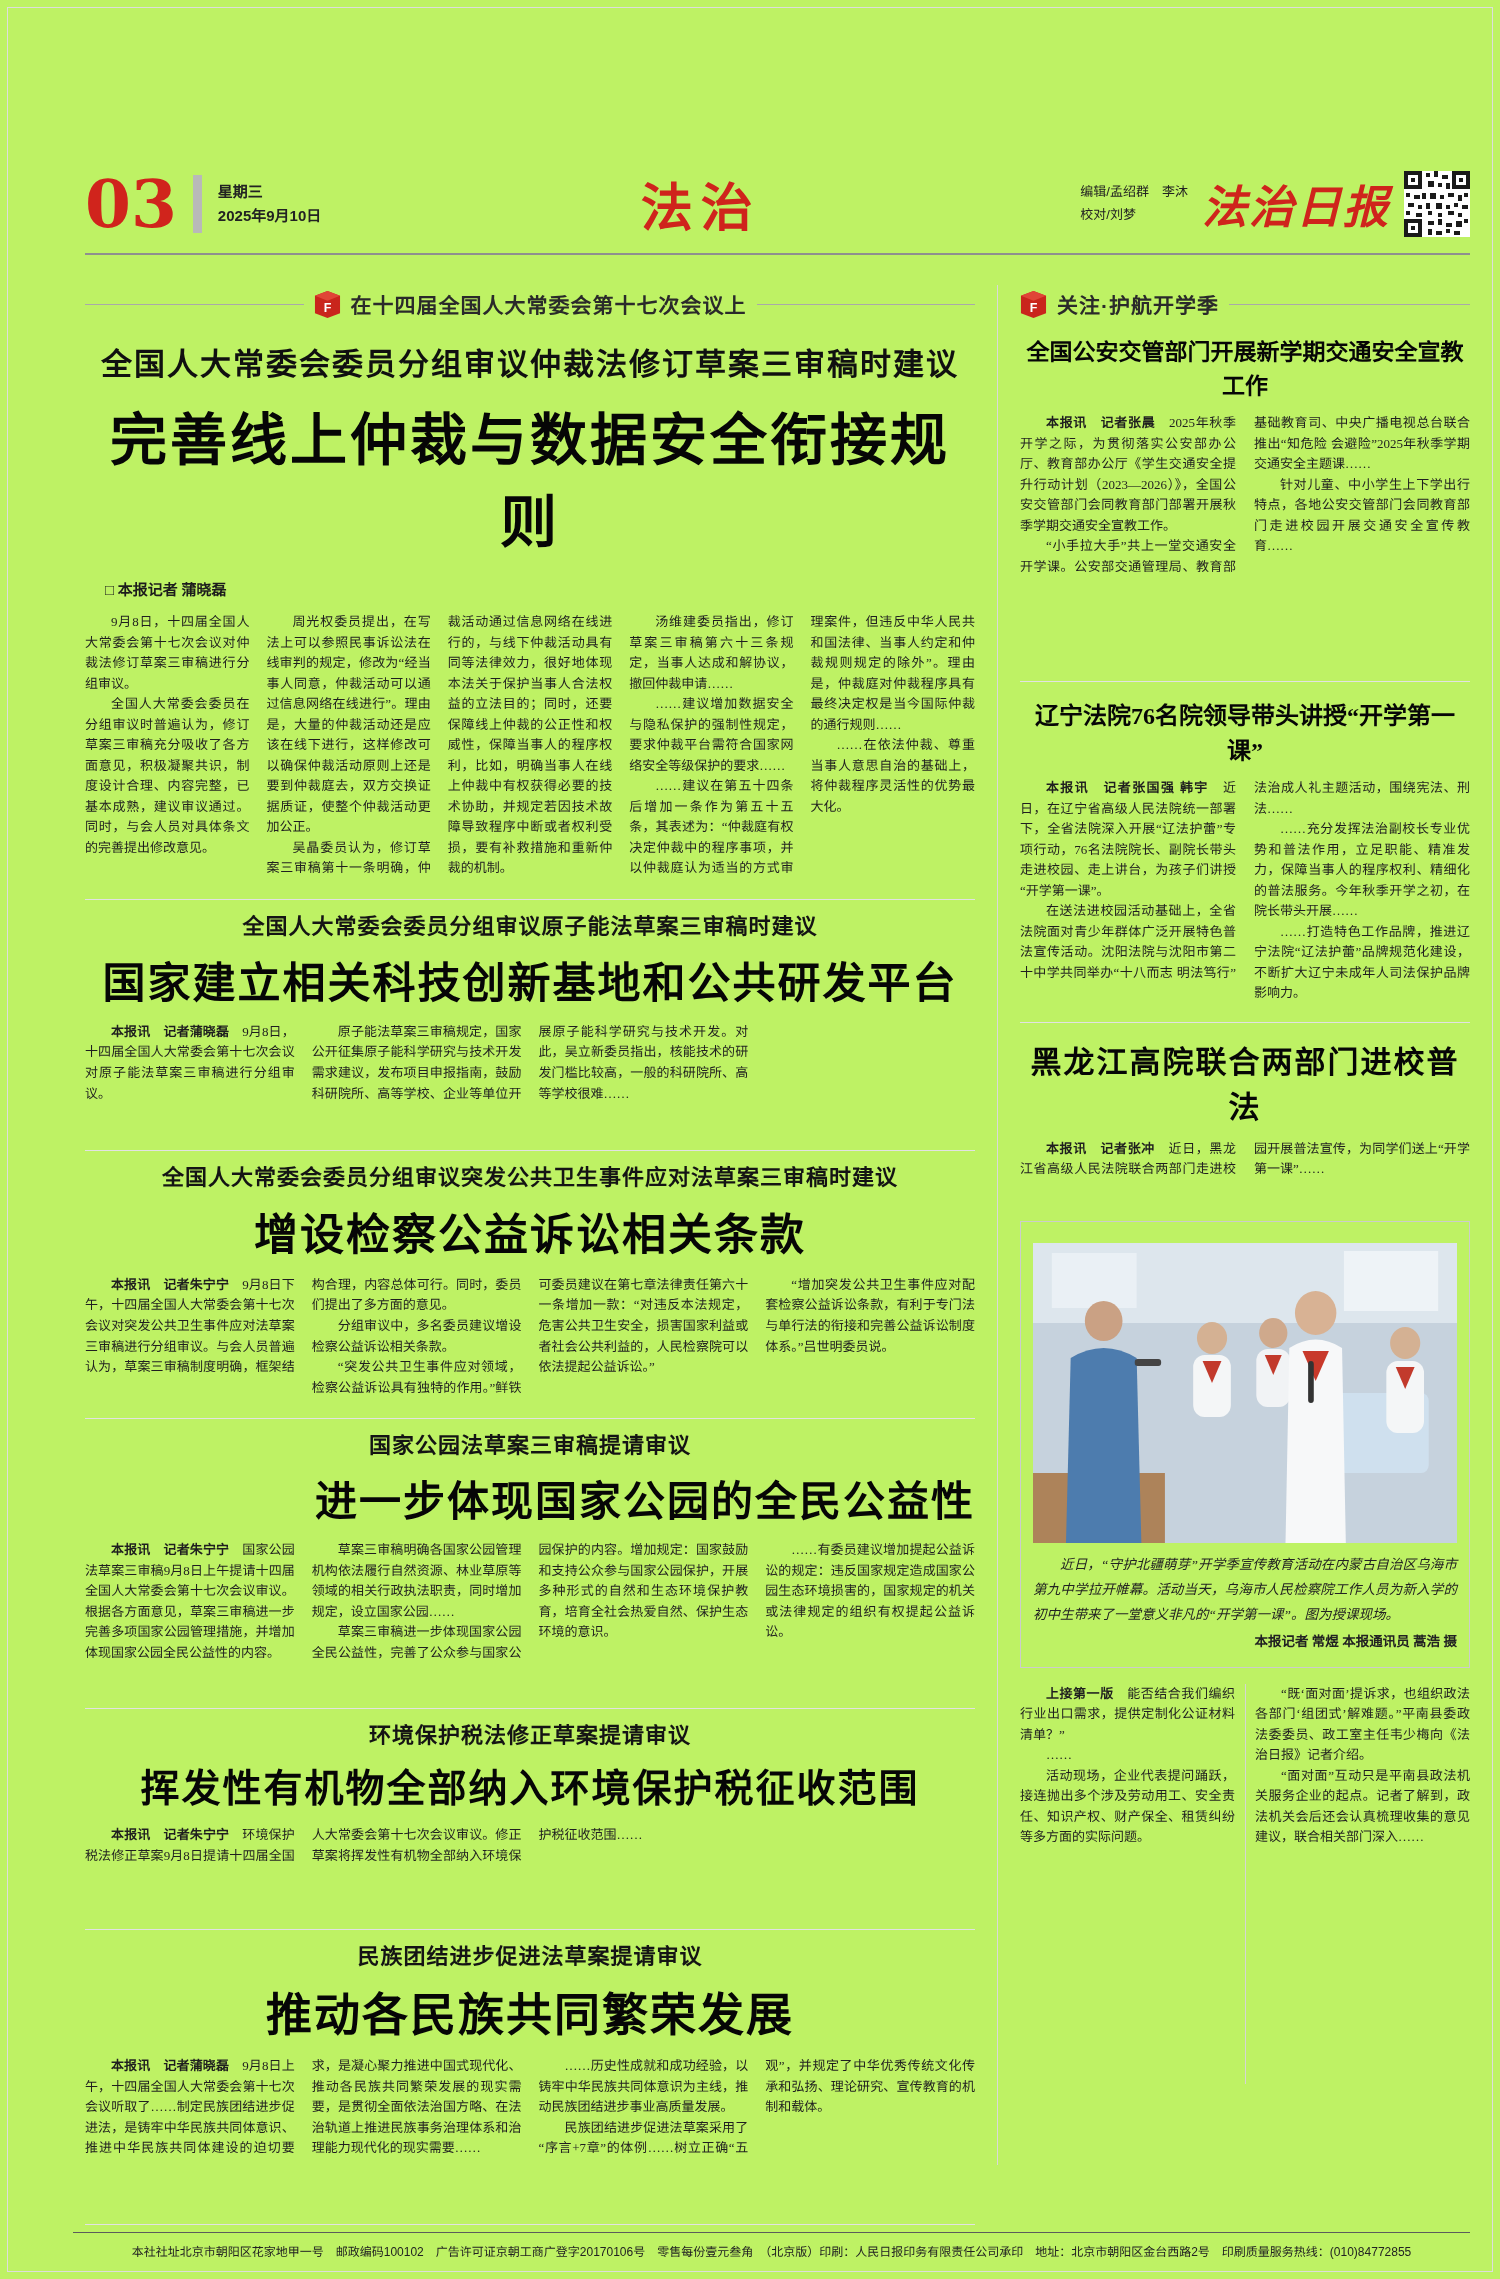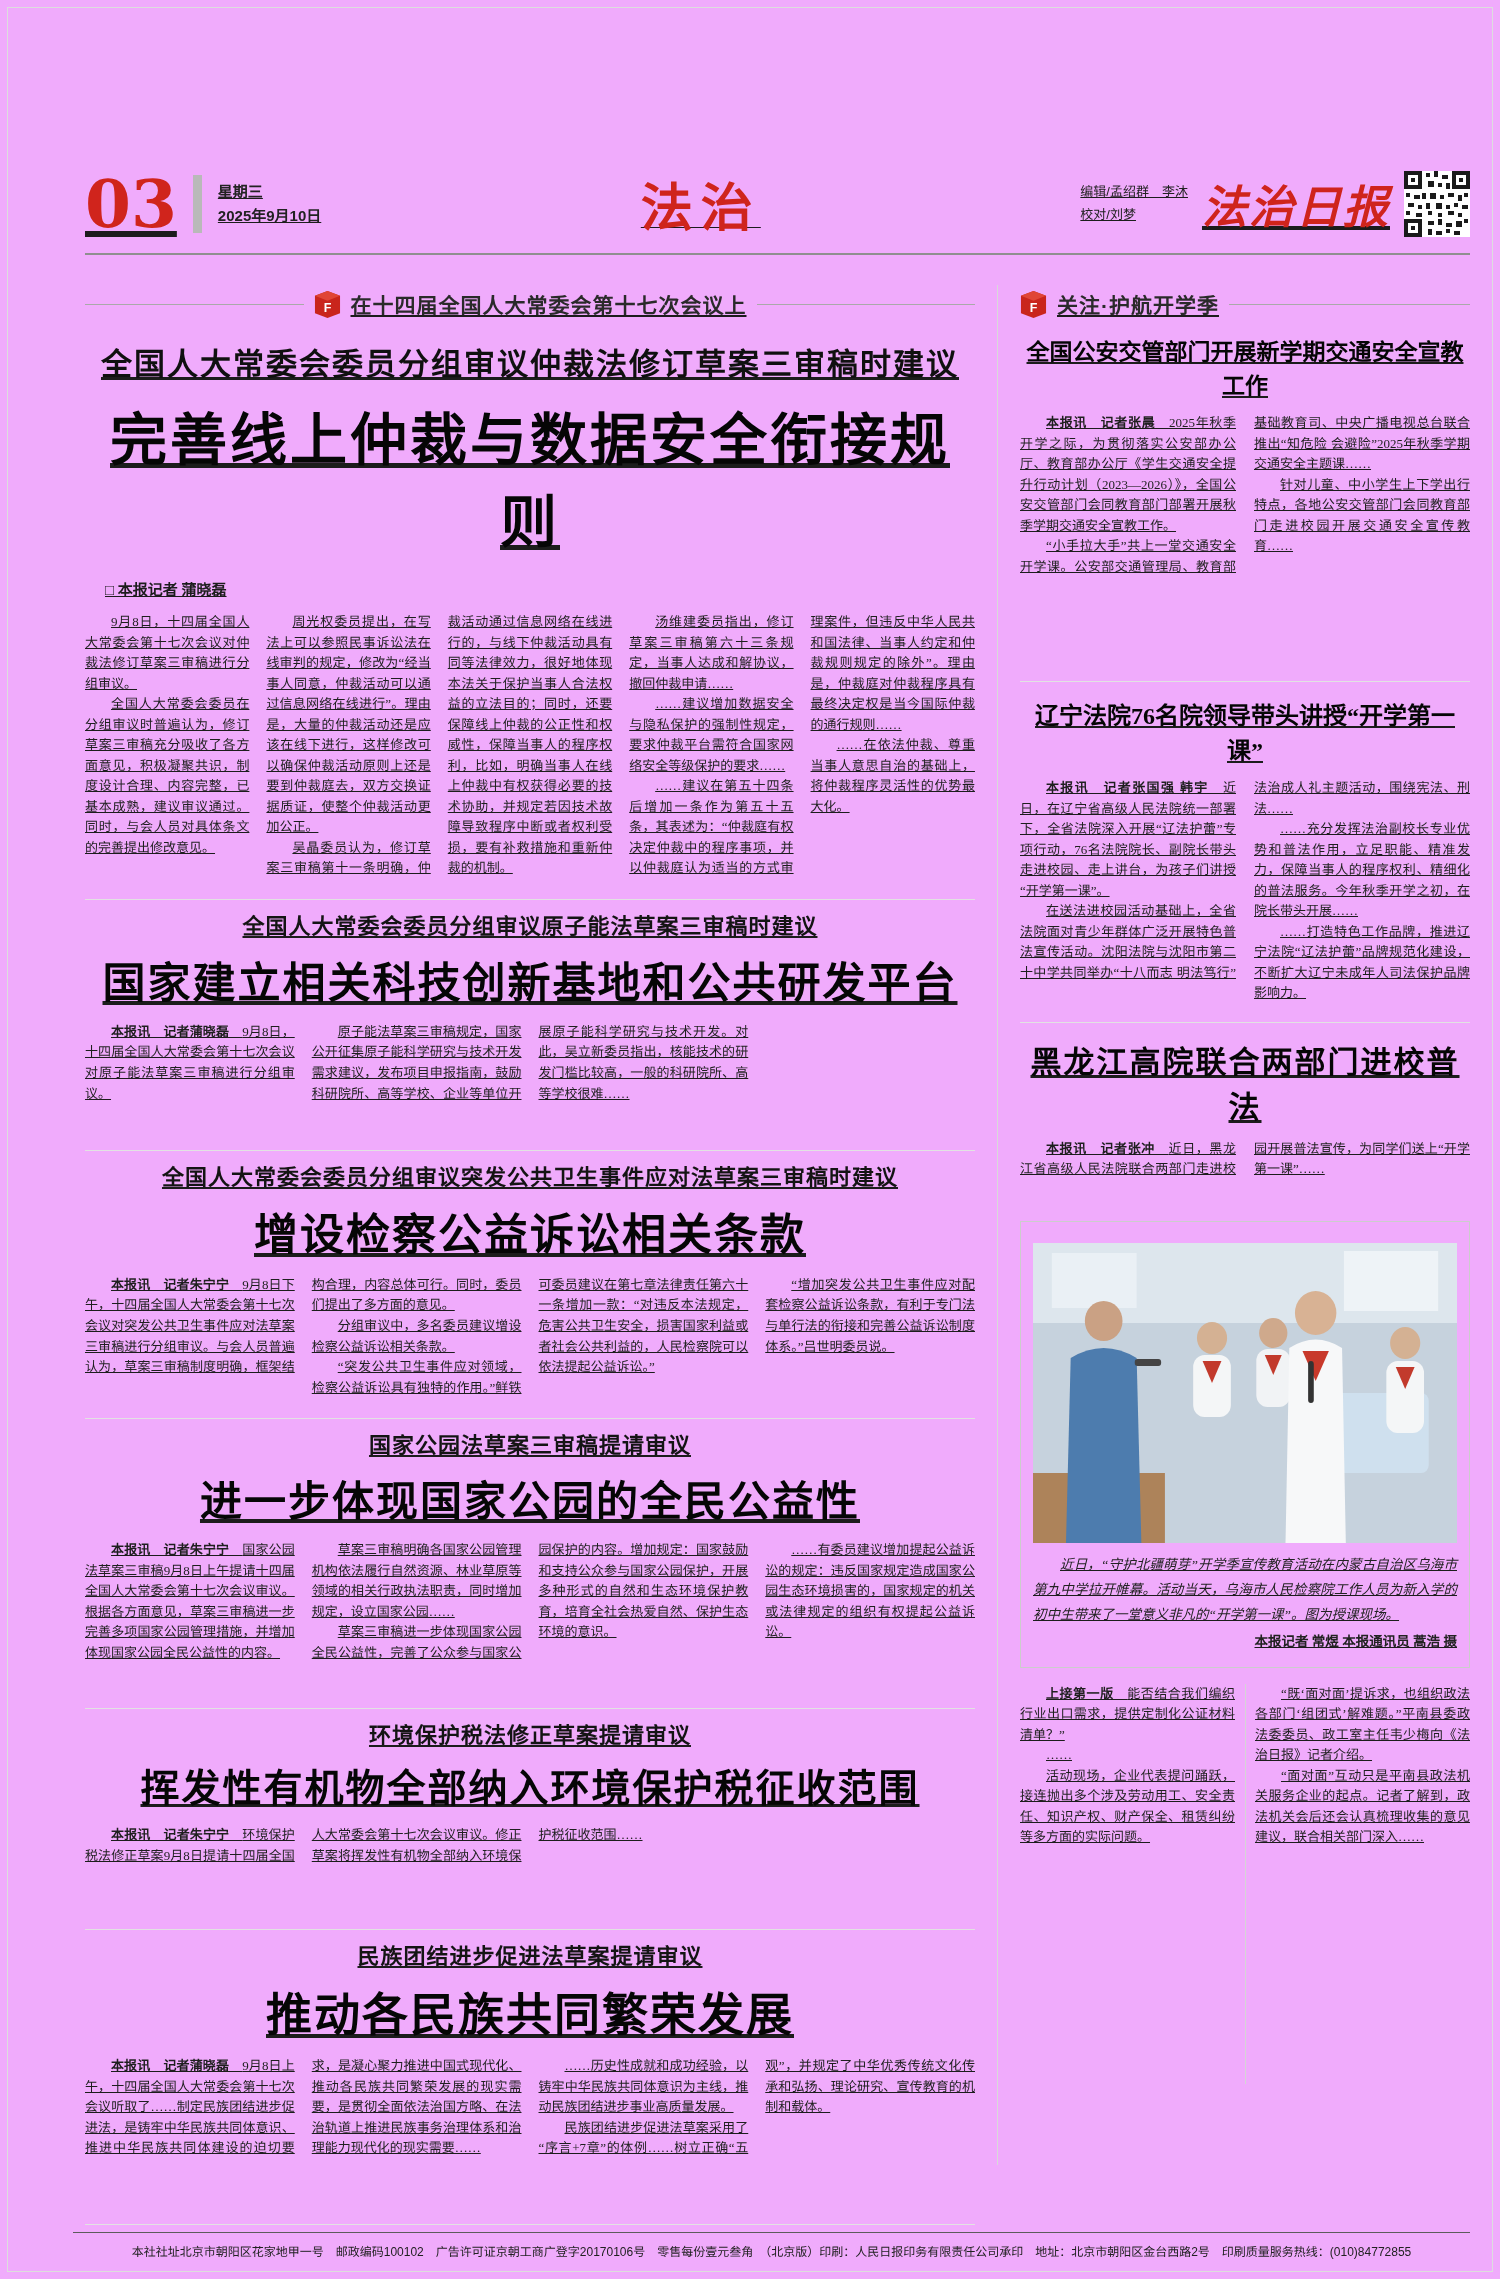--- a/index.html
+++ b/index.html
@@ -1,18 +1,18 @@
 <!DOCTYPE html>
 <html lang="zh-CN"><head>
 <meta charset="utf-8">
 <style>
   * { box-sizing: border-box; margin: 0; padding: 0; }
   html,body { background:#f2f2f2; }
-  .page { width:1500px; height:2279px; position:relative; background:#f0abfc; margin:0 auto;
-          font-family:"Liberation Serif","DejaVu Serif",serif; color:#1c1c1c; overflow:hidden;text-decoration:underline; }
+  .page { width:1500px; height:2279px; position:relative; background:#bef264; margin:0 auto;
+          font-family:"Liberation Serif","DejaVu Serif",serif; color:#1c1c1c; overflow:hidden; }
   .frame { position:absolute; inset:7px; border:1px solid #ddd; pointer-events:none; }
 
   
   .header { margin:166px 30px 0 85px; display:flex; align-items:center; }
   .h-left { display:flex; align-items:center; }
   .pagenum { font-size:66px; font-weight:bold; color:#d0241c; line-height:1; font-family:"DejaVu Serif",serif; }
   .pagebar { width:9px; height:58px; background:#b9b9b9; margin:0 16px; }
   .dateblock { font-family:"Liberation Sans",sans-serif; font-size:15px; font-weight:bold; color:#222; line-height:1.55; }
   .h-center { flex:1; text-align:center; }
   .section { font-size:52px; font-weight:900; color:#cf241c; letter-spacing:8px; }
@@ -42,21 +42,21 @@
   .body p { margin:0; text-indent:2em; }
   .lead { font-weight:bold; }
   .cols5 { column-count:5; column-gap:17px; margin-top:13px; min-height:228px; }
   .cols4 { column-count:4; column-gap:17px; margin-top:12px; }
   .cols2 { column-count:2; column-gap:18px; margin-top:12px; }
 
   
   .art { border-top:1px solid #e2e2e2; margin-top:20px; padding-top:8px; }
   .kicker { text-align:center; font-size:22px; font-weight:bold; font-family:"Liberation Sans",sans-serif; color:#141414; letter-spacing:1px; }
   .hl { text-align:center; font-weight:900; color:#060606; margin-top:8px; letter-spacing:2px; }
-  .hl-a2 { font-size:43px; } .hl-a3 { font-size:44px; } .hl-a4 { font-size:42px; }
+  .hl-a2 { font-size:43px; } .hl-a3 { font-size:44px; } .hl-a4 { font-size:42px;text-align:right; }
   .hl-a5 { font-size:39px; } .hl-a6 { font-size:46px; }
   .mh-a2 { min-height:108px; } .mh-a3 { min-height:74px; } .mh-a4 { min-height:148px; }
   .mh-a5 { min-height:84px; }  .mh-a6 { min-height:148px; }
 
   
   .hl-r1 { font-size:23px; font-weight:900; font-family:"Liberation Sans",sans-serif; text-align:center; margin-top:12px; color:#060606; }
   .mh-r1 { min-height:250px; }
   .art-r { border-top:1px solid #e2e2e2; margin-top:18px; padding-top:14px; }
   .hl-r2 { font-size:24px; font-weight:900; text-align:center; color:#060606; }
   .mh-r2 { min-height:220px; }

